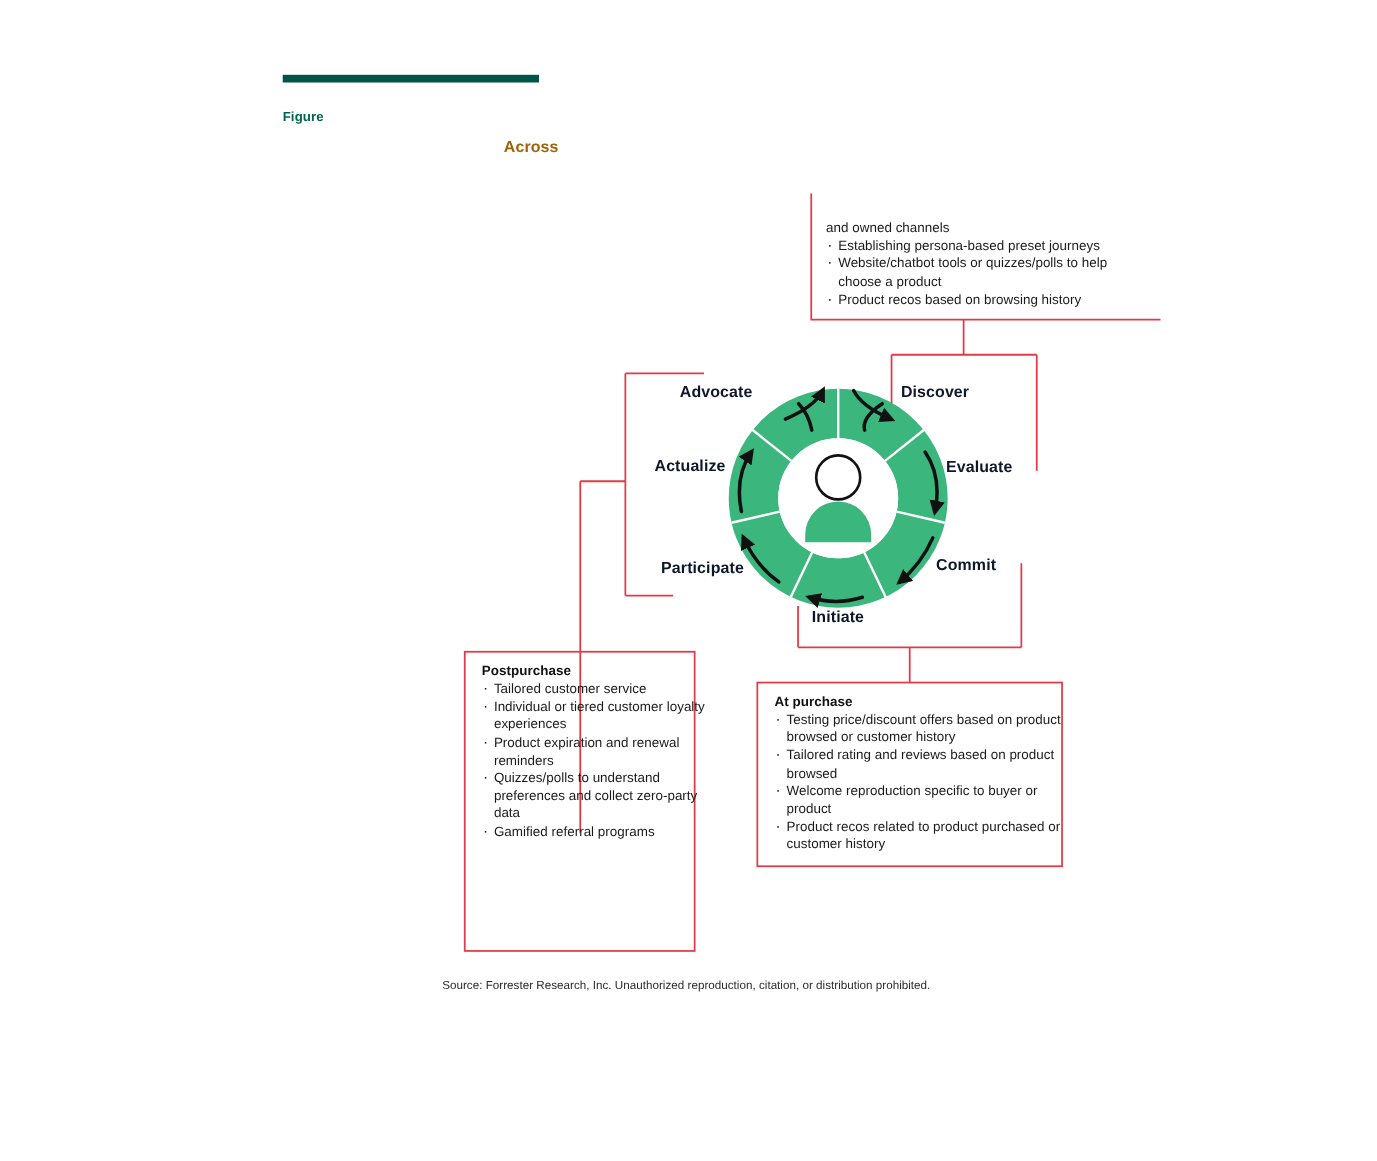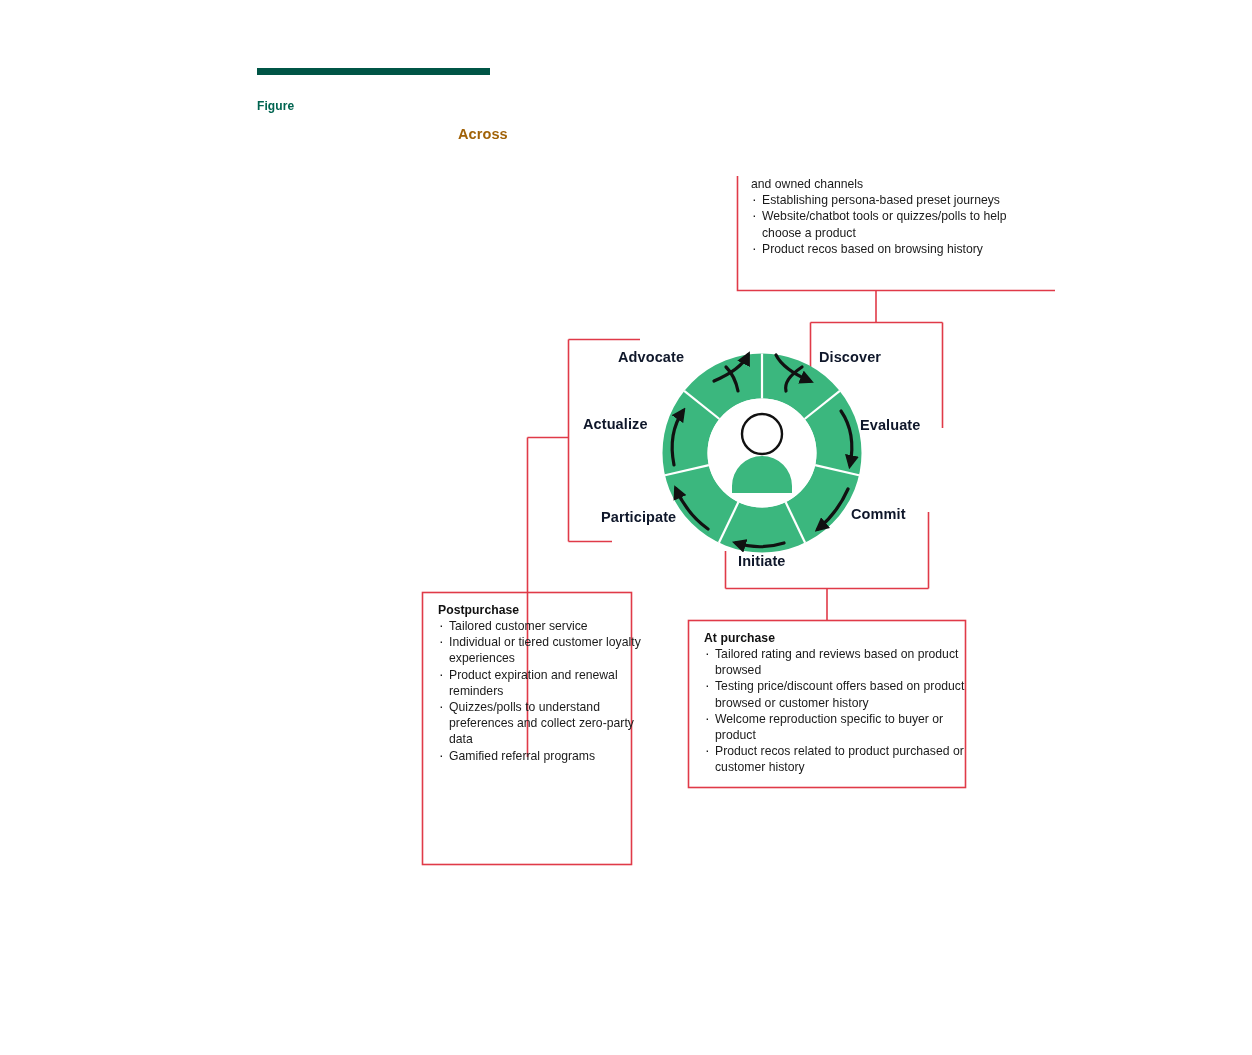--- a/index.html
+++ b/index.html
@@ -48,21 +48,21 @@
   #box-post{left:422px;top:592px;width:230px;padding:11px 10px 9px 16px;}
   #box-atpurchase{left:688px;top:620px;width:294px;padding:11px 10px 11px 16px;}
 
   
   .wlabel{
     position:absolute;font-size:14.5px;font-weight:bold;color:#0f172a;
     letter-spacing:.1px;white-space:nowrap;
   }
   #lbl-advocate  {left:618px;top:349px;}
   #lbl-discover  {left:819px;top:349px;}
-  #lbl-actualize {left:583px;top:416px;}
+  #lbl-actualize {left:595px;top:416px;}
   #lbl-evaluate  {left:860px;top:417px;}
   #lbl-participate{left:601px;top:509px;}
   #lbl-commit    {left:851px;top:506px;}
   #lbl-initiate  {left:738px;top:553px;}
 
   
   .source{
     position:absolute;left:402px;top:890px;
     font-size:10.6px;color:#2b2b2b;letter-spacing:.01px;
   }
@@ -156,45 +156,46 @@
   <div class="wlabel" id="lbl-advocate">Advocate</div>
   <div class="wlabel" id="lbl-discover">Discover</div>
   <div class="wlabel" id="lbl-actualize">Actualize</div>
   <div class="wlabel" id="lbl-evaluate">Evaluate</div>
   <div class="wlabel" id="lbl-participate">Participate</div>
   <div class="wlabel" id="lbl-commit">Commit</div>
   <div class="wlabel" id="lbl-initiate">Initiate</div>
 
   <div class="box" id="box-top">
     <ul>
-        <li class="no-bullet" style="padding-left: 0px; list-style: none;">and owned channels</li>
+        <li class="no-bullet" style="padding-left: 0px; list-style: none; margin-top: 23px;">and owned channels</li>
         <li>Establishing persona-based preset journeys</li>
         <li>Website/chatbot tools or quizzes/polls to help choose a product</li>
         <li>Product recos based on browsing history</li>
       </ul>
   </div>
 
   <div class="box" id="box-post">
     <div class="bx-title">Postpurchase</div>
     <ul>
         <li>Tailored customer service</li>
         <li>Individual or tiered customer loyalty experiences</li>
         <li>Product expiration and renewal reminders</li>
         <li>Quizzes/polls to understand preferences and collect zero-party data</li>
         <li>Gamified referral programs</li>
       </ul>
   </div>
 
   <div class="box" id="box-atpurchase">
     <div class="bx-title">At purchase</div>
     <ul>
+        <li>Testing price/discount offers based on product browsed or customer history</li>
         <li>Tailored rating and reviews based on product browsed</li>
-        <li>Testing price/discount offers based on product browsed or customer history</li>
         <li>Welcome reproduction specific to buyer or product</li>
         <li>Product recos related to product purchased or customer history</li>
       </ul>
   </div>
 
+  <div class="source">Source: Forrester Research, Inc. Unauthorized reproduction, citation, or distribution prohibited.</div>
 </div>
 
 <style>
   .box li.no-bullet:before{content:"";}
 </style>
 
 </body></html>

